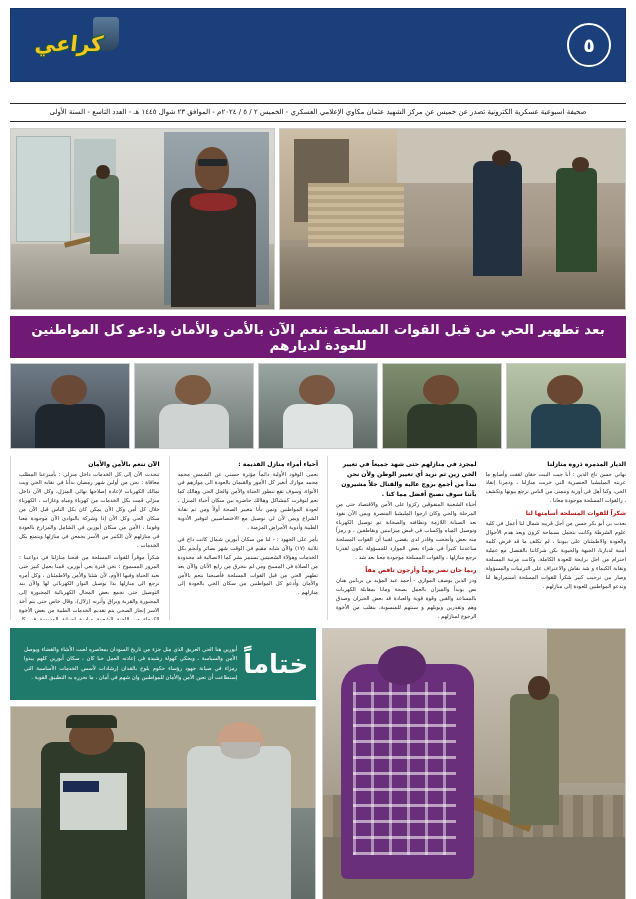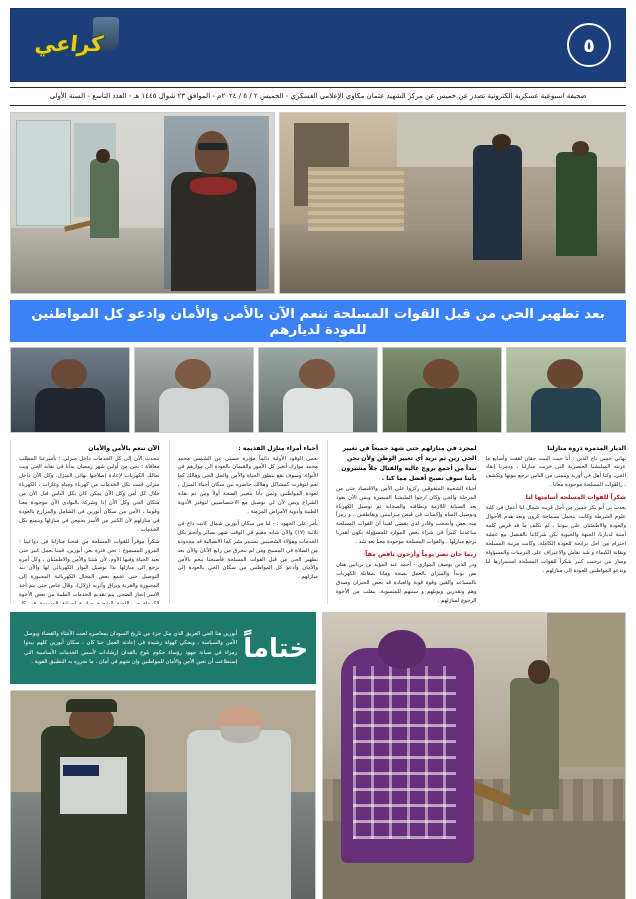--- a/index.html
+++ b/index.html
@@ -88,21 +88,21 @@
     display: flex;
     align-items: center;
     justify-content: center;
     color: #ffffff;
     font-size: 19px;
     font-weight: bold;
   }
 
   
   .strapline {
-    margin: 5px 10px 0 10px;
+    margin: 21px 10px 0 10px;
     border-top: 1px solid #2b2b2b;
     border-bottom: 1px solid #2b2b2b;
     padding: 3px 4px;
     text-align: center;
     font-size: 7px;
     color: #111;
     line-height: 1.5;
     direction: rtl;
   }
 
@@ -146,21 +146,21 @@
   .heroB-broom { left: 20%; top: 60%; width: 18%; height: 3%; background: #8a6a3a; transform: rotate(-14deg); }
   .heroB-portrait { right: 2%; top: 2%; width: 40%; height: 96%; background: linear-gradient(180deg,#9aa5ab,#6f7a80); }
   .heroB-p-head { right: 17%; top: 10%; width: 13%; height: 24%; background: #6b4a35; border-radius: 48% 48% 42% 42%; }
   .heroB-p-body { right: 7%; top: 33%; width: 32%; height: 66%; background: #2e2a26; border-radius: 16px 16px 0 0; }
   .heroB-p-scarf { right: 14%; top: 36%; width: 18%; height: 10%; background: #8d2b2b; border-radius: 40%; }
   .heroB-p-glass { right: 18%; top: 17%; width: 11%; height: 4%; background: #22272b; border-radius: 2px; }
 
   
   .red-banner {
     margin: 6px 10px 0 10px;
-    background: #3b82f6;
+    background: #701a75;
     color: #ffffff;
     text-align: center;
     font-size: 13.5px;
     font-weight: bold;
     padding: 5px 16px;
     letter-spacing: 0px;
   }
 
   
   .thumb-row {

